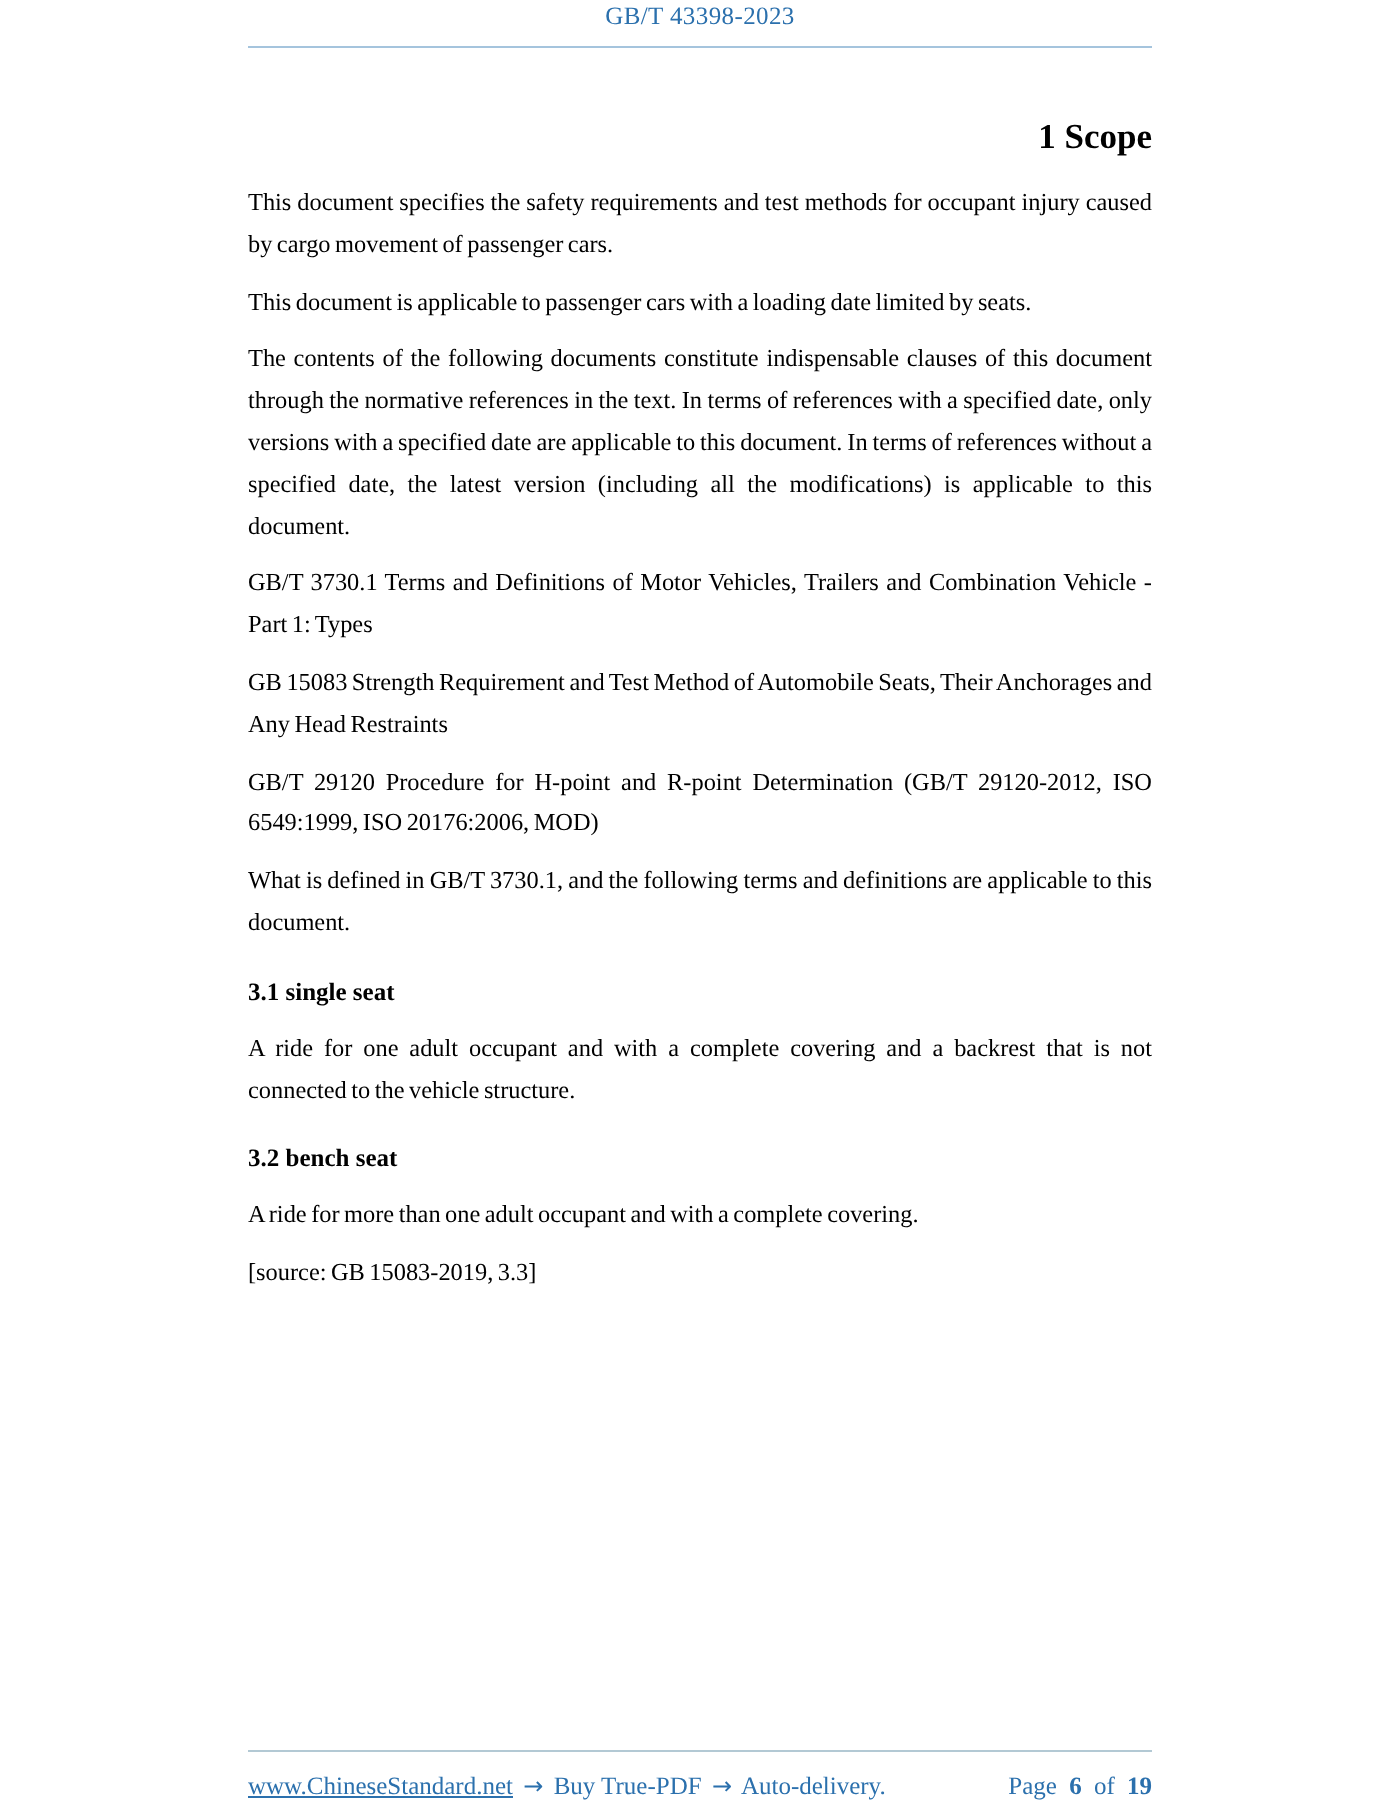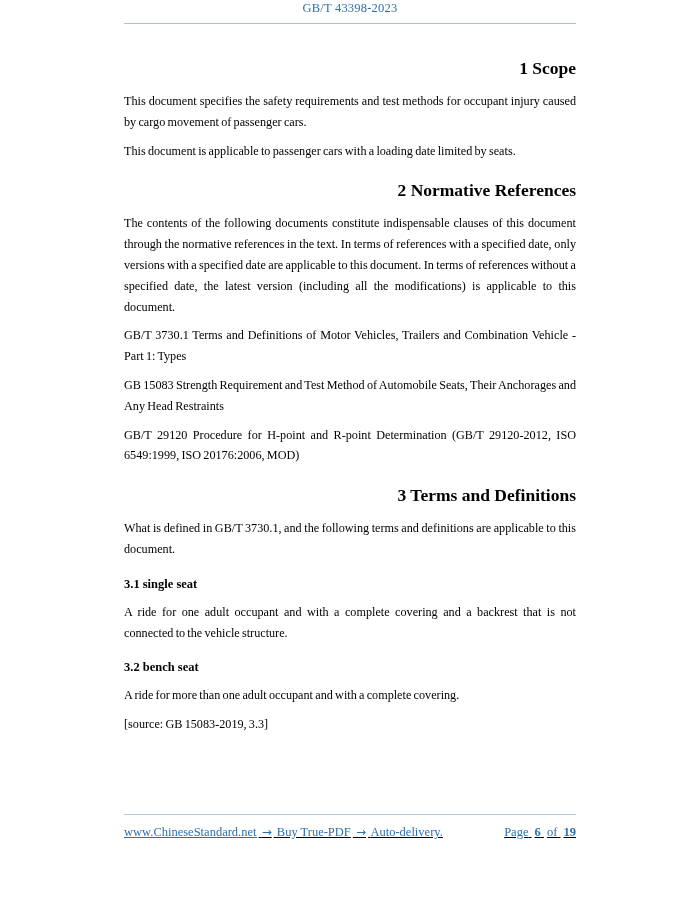--- a/index.html
+++ b/index.html
@@ -62,23 +62,22 @@
   h3.term-heading {
     margin: 14px 0 6px 0;
     font-size: 12.5px;
     line-height: 20px;
     font-weight: bold;
   }
   
   .page-footer {
     position: absolute;
     left: 124px;
-    top: 814px;
+    top: 875px;
     width: 452px;
-    text-decoration: underline;
   }
   .footer-rule {
     border: none;
     border-top: 1px solid #B3C9D4;
     margin: 0 0 9px 0;
     height: 0;
   }
   .footer-row {
     display: flex;
     justify-content: space-between;
@@ -113,27 +112,25 @@
 
     <h1 class="doc-title">
     </h1>
 
     <main>
 
       <h2 class="section-heading">1 Scope</h2>
       <p class="body-para">This document specifies the safety requirements and test methods for occupant injury caused by cargo movement of passenger cars.</p>
       <p class="body-para">This document is applicable to passenger cars with a loading date limited by seats.</p>
 
-      <h2 class="section-heading">2 Normative References</h2>
       <p class="body-para">The contents of the following documents constitute indispensable clauses of this document through the normative references in the text. In terms of references with a specified date, only versions with a specified date are applicable to this document. In terms of references without a specified date, the latest version (including all the modifications) is applicable to this document.</p>
       <p class="body-para">GB/T 3730.1 Terms and Definitions of Motor Vehicles, Trailers and Combination Vehicle - Part 1: Types</p>
       <p class="body-para">GB 15083 Strength Requirement and Test Method of Automobile Seats, Their Anchorages and Any Head Restraints</p>
       <p class="body-para">GB/T 29120 Procedure for H-point and R-point Determination (GB/T 29120-2012, ISO 6549:1999, ISO 20176:2006, MOD)</p>
 
-      <h2 class="section-heading">3 Terms and Definitions</h2>
       <p class="body-para">What is defined in GB/T 3730.1, and the following terms and definitions are applicable to this document.</p>
 
       <h3 class="term-heading">3.1 single seat</h3>
       <p class="body-para">A ride for one adult occupant and with a complete covering and a backrest that is not connected to the vehicle structure.</p>
 
       <h3 class="term-heading">3.2 bench seat</h3>
       <p class="body-para">A ride for more than one adult occupant and with a complete covering.</p>
       <p class="body-para">[source: GB 15083-2019, 3.3]</p>
 
     </main>

